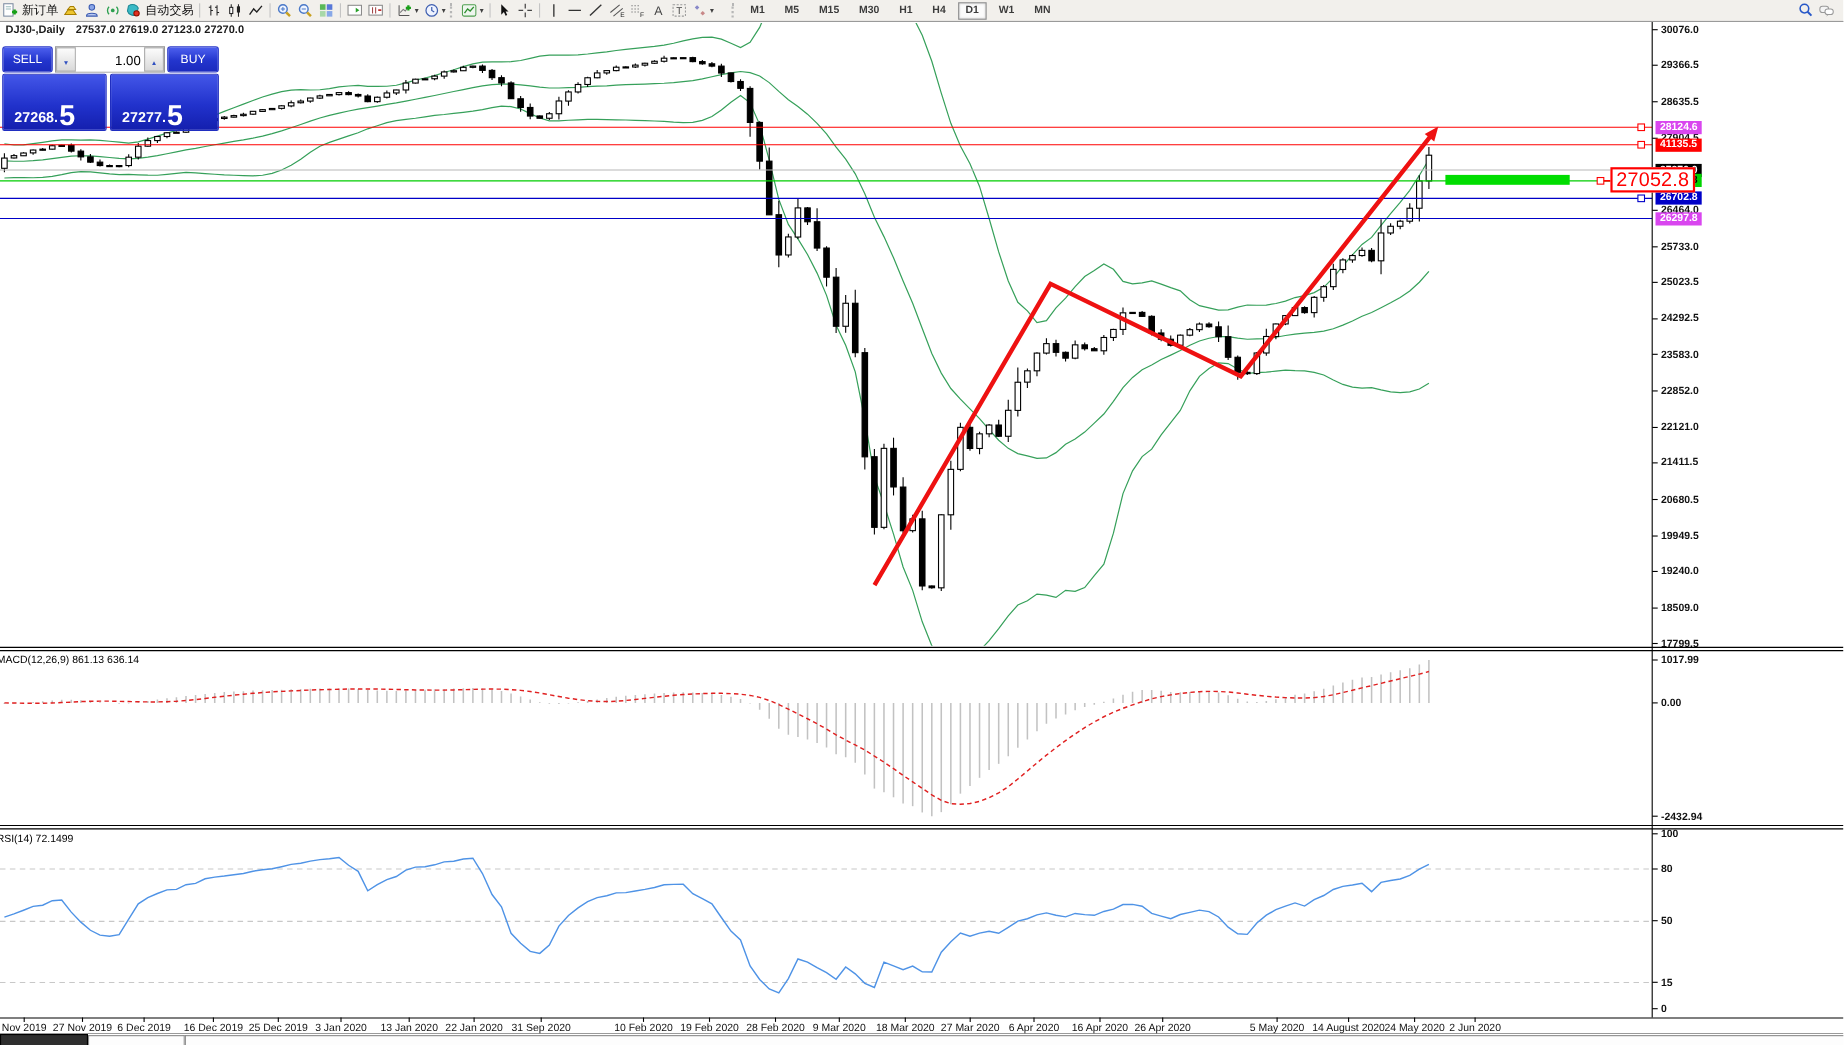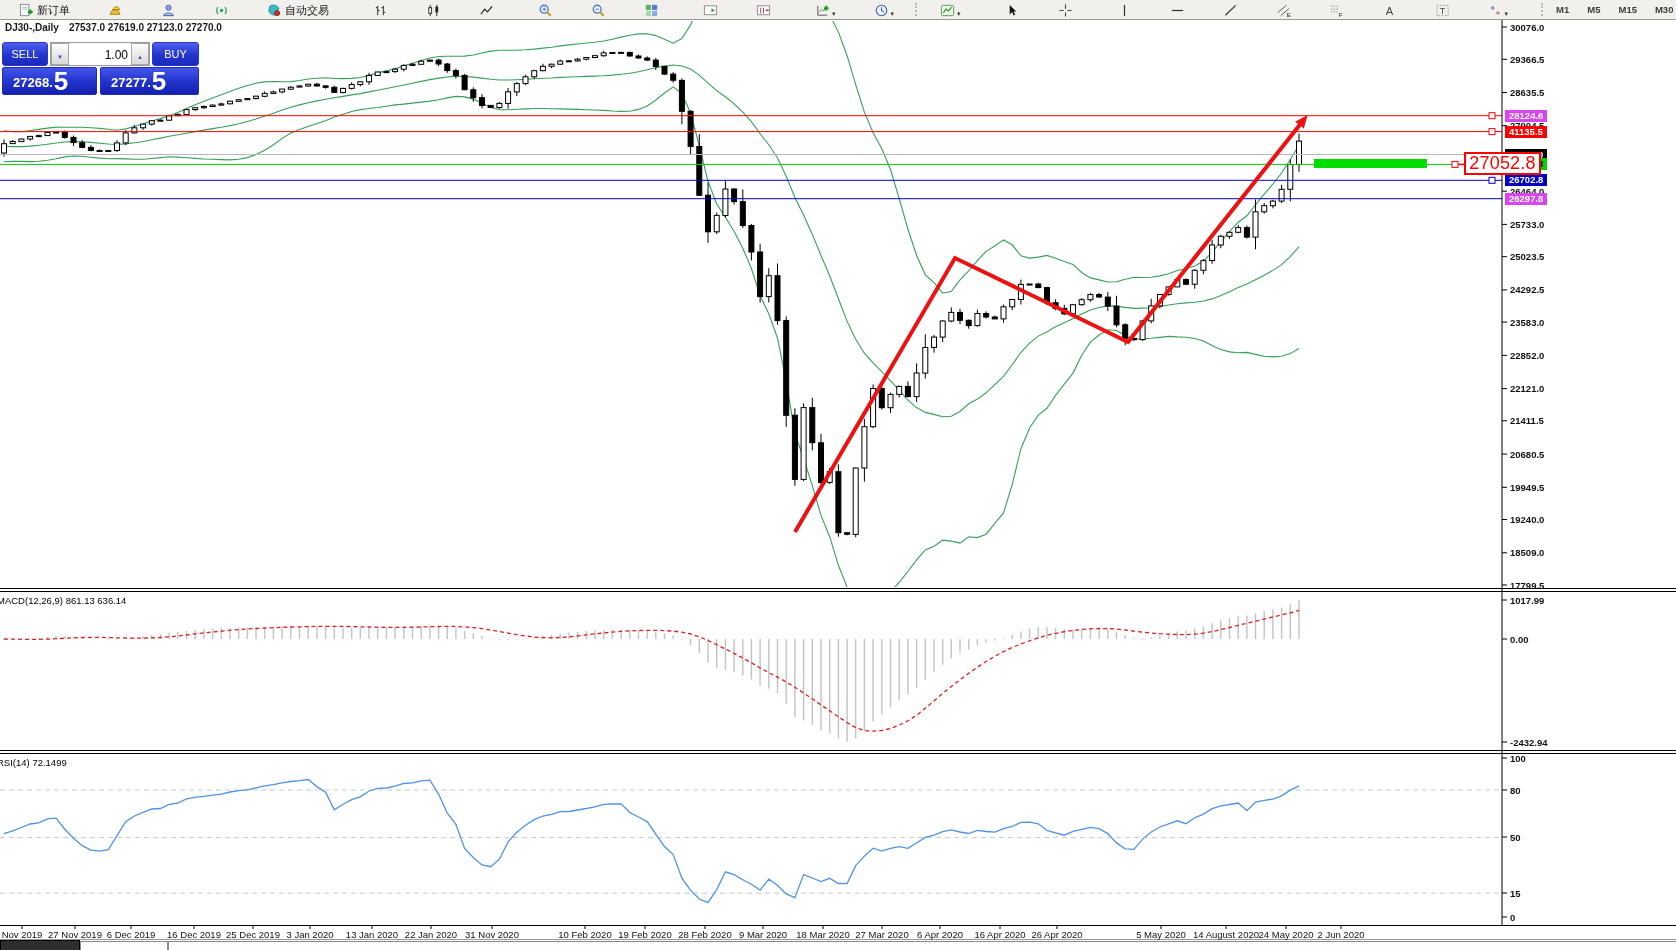--- a/index.html
+++ b/index.html
@@ -1,21 +1,21 @@
 <!DOCTYPE html>
 <html><head>
 <meta charset="utf-8">
 <style>
   html,body{margin:0;padding:0;background:#fff;}
   #app{position:relative;width:1676px;height:950px;overflow:hidden;background:#fff;
        font-family:"Liberation Sans","DejaVu Sans",sans-serif;-webkit-font-smoothing:antialiased;}
   
   .toolbar{position:absolute;left:0;top:0;width:1676px;height:19px;background:#f2f0ec;
            border-bottom:1px solid #9a9a9a;display:flex;align-items:center;z-index:30;}
-  .tb-item{display:flex;align-items:flex-end;height:16px;padding:0 19px;cursor:default;}
+  .tb-item{display:flex;align-items:center;height:16px;padding:0 2px;cursor:default;}
   .tb-label{font-size:11px;color:#111;margin-left:3px;white-space:nowrap;}
   .tb-sep{width:1px;height:13px;background:#c4c4c4;margin:0 3px;}
   .grip{width:2px;height:13px;border-left:2px dotted #b6b6b6;margin:0 4px 0 2px;}
   .icon16{width:15px;height:15px;display:block;}
   .dd{font-size:7px;color:#404040;margin-left:2px;}
   .tf-btn{font-size:9.5px;font-weight:bold;color:#3c3c3c;padding:1px 6px;margin:0 2px;
           border:1px solid transparent;background:transparent;line-height:12px;}
   .tf-btn.active{background:#fbfbfb;border:1px solid #8f8f8f;box-shadow:inset 0 0 2px #bbb;}
   .tb-right{margin-left:auto;display:flex;align-items:center;margin-right:6px;}
   
@@ -29,21 +29,21 @@
   
   .tpanel{position:absolute;left:2px;top:42px;width:197px;z-index:20;}
   .trow1{display:flex;height:24px;}
   .sellbtn,.buybtn{width:46px;height:24px;border:1px solid #2a38c8;border-radius:3px;color:#fff;
         font-size:11px;font-family:inherit;background:linear-gradient(180deg,#4d60ef 0%,#2335cd 55%,#1b2abe 100%);padding:0;}
   .buybtn{width:47px;}
   .spin{flex:1;display:flex;height:22px;margin:0 2px;border:1px solid #9a9a9a;background:#fff;}
   .spin button{width:18px;border:1px solid #a8a8a8;background:linear-gradient(180deg,#fcfcfc,#d9d9d9);padding:0;}
   .spin .arr{font-size:6px;color:#3050c0;}
   .vol{flex:1;width:58px;border:none;outline:none;font-size:12px;text-align:right;padding:2px 3px 0 0;font-family:inherit;}
-  .trow2{display:flex;height:28px;margin-top:1px;}
+  .trow2{display:flex;height:52px;margin-top:1px;}
   .pricebox{color:#fff;border:1px solid #202ec0;border-radius:2px;display:flex;align-items:flex-end;
         background:linear-gradient(180deg,#4356e8 0%,#2132cc 55%,#141fae 100%);padding:0 0 1px 10px;}
   .pricebox.left{width:84px;margin-right:3px;}
   .pricebox.right{width:88px;}
   .pricebox .pint{font-size:13px;font-weight:bold;line-height:20px;}
   .pricebox .pbig{font-size:26px;font-weight:bold;line-height:24px;margin-left:1px;}
   
   .anno-box{position:absolute;left:1464px;top:152px;width:73px;height:19px;border:2px solid #ff0000;
             background:#fff;color:#ff0000;font-size:18px;font-weight:500;text-align:center;line-height:19px;z-index:18;letter-spacing:0.2px;}
   
@@ -881,21 +881,21 @@
       <div class="scale-label" style="top: 888px;">15</div>
       <div class="scale-label" style="top: 912px;">0</div>
       <div class="date-label" style="left: 22px;">Nov 2019</div>
       <div class="date-label" style="left: 75px;">27 Nov 2019</div>
       <div class="date-label" style="left: 131px;">6 Dec 2019</div>
       <div class="date-label" style="left: 194px;">16 Dec 2019</div>
       <div class="date-label" style="left: 253px;">25 Dec 2019</div>
       <div class="date-label" style="left: 310px;">3 Jan 2020</div>
       <div class="date-label" style="left: 372px;">13 Jan 2020</div>
       <div class="date-label" style="left: 431px;">22 Jan 2020</div>
-      <div class="date-label" style="left: 492px;">31 Nov 2020</div>
+      <div class="date-label" style="left: 492px;">31 Sep 2020</div>
       <div class="date-label" style="left: 585px;">10 Feb 2020</div>
       <div class="date-label" style="left: 645px;">19 Feb 2020</div>
       <div class="date-label" style="left: 705px;">28 Feb 2020</div>
       <div class="date-label" style="left: 763px;">9 Mar 2020</div>
       <div class="date-label" style="left: 823px;">18 Mar 2020</div>
       <div class="date-label" style="left: 882px;">27 Mar 2020</div>
       <div class="date-label" style="left: 940px;">6 Apr 2020</div>
       <div class="date-label" style="left: 1000px;">16 Apr 2020</div>
       <div class="date-label" style="left: 1057px;">26 Apr 2020</div>
       <div class="date-label" style="left: 1161px;">5 May 2020</div>

